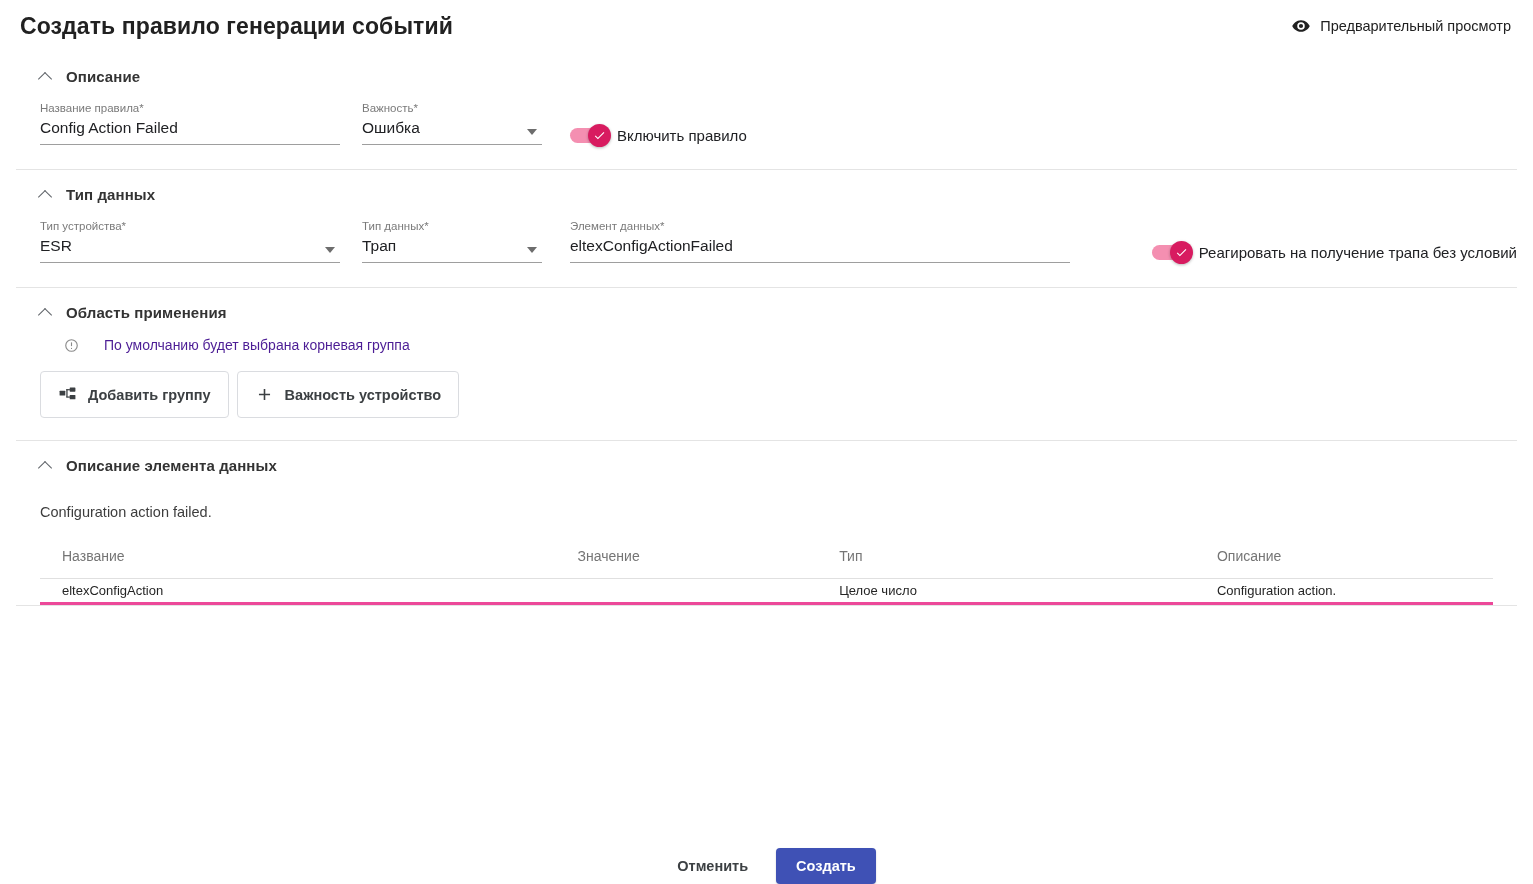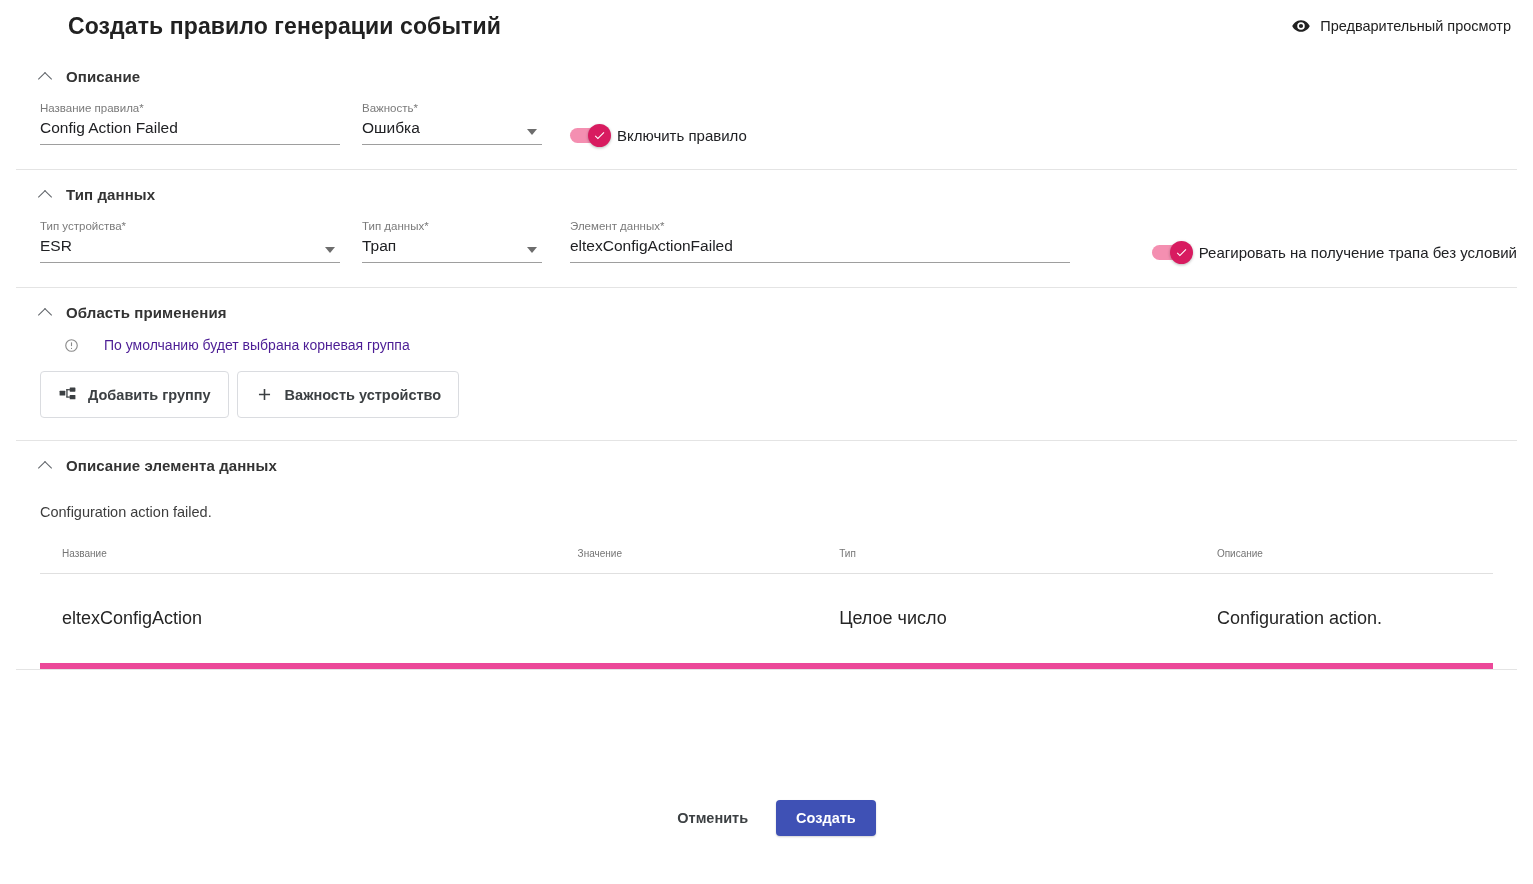--- a/index.html
+++ b/index.html
@@ -23,21 +23,20 @@
   }
 
   
   .app-header {
     position: relative;
     height: 52px;
     display: flex;
     align-items: center;
     justify-content: space-between;
     padding: 0 16px 0 20px;
-    margin-left: 48px;
   }
   .page-title {
     font-size: 23px;
     font-weight: 700;
     letter-spacing: .1px;
     color: #212121;
     line-height: 1;
     white-space: nowrap;
   }
   .preview-btn {
@@ -233,47 +232,47 @@
   }
 
   .dtable {
     width: calc(100% - 48px);
     margin: 22px 24px 0 24px;
     border-collapse: collapse;
     table-layout: fixed;
   }
   .dtable th {
     text-align: left;
-    font-size: 10px;
+    font-size: 14px;
     font-weight: 400;
     color: #757575;
     padding: 6px 0 14px 0;
     border-bottom: 1px solid #e0e0e0;
   }
   .dtable td {
-    font-size: 18px;
+    font-size: 13px;
     color: #252525;
-    padding: 34px 0;
-    border-bottom: 6px solid #ec4899;
+    padding: 4px 0;
+    border-bottom: 3px solid #ec4899;
     vertical-align: middle;
   }
   .col-name  { width: 37%; padding-left: 22px !important; }
   .col-value { width: 18%; }
   .col-type  { width: 26%; }
   .col-desc  { width: 19%; }
 
   
   .footer {
     position: absolute;
     left: 4px;
     right: 0;
     bottom: 0;
     height: 84px;
     display: flex;
-    align-items: flex-start;
+    align-items: flex-end;
     justify-content: center;
     gap: 12px;
   }
   .text-btn {
     background: none;
     border: none;
     font-family: inherit;
     font-size: 14.5px;
     font-weight: 700;
     color: #3c4043;

